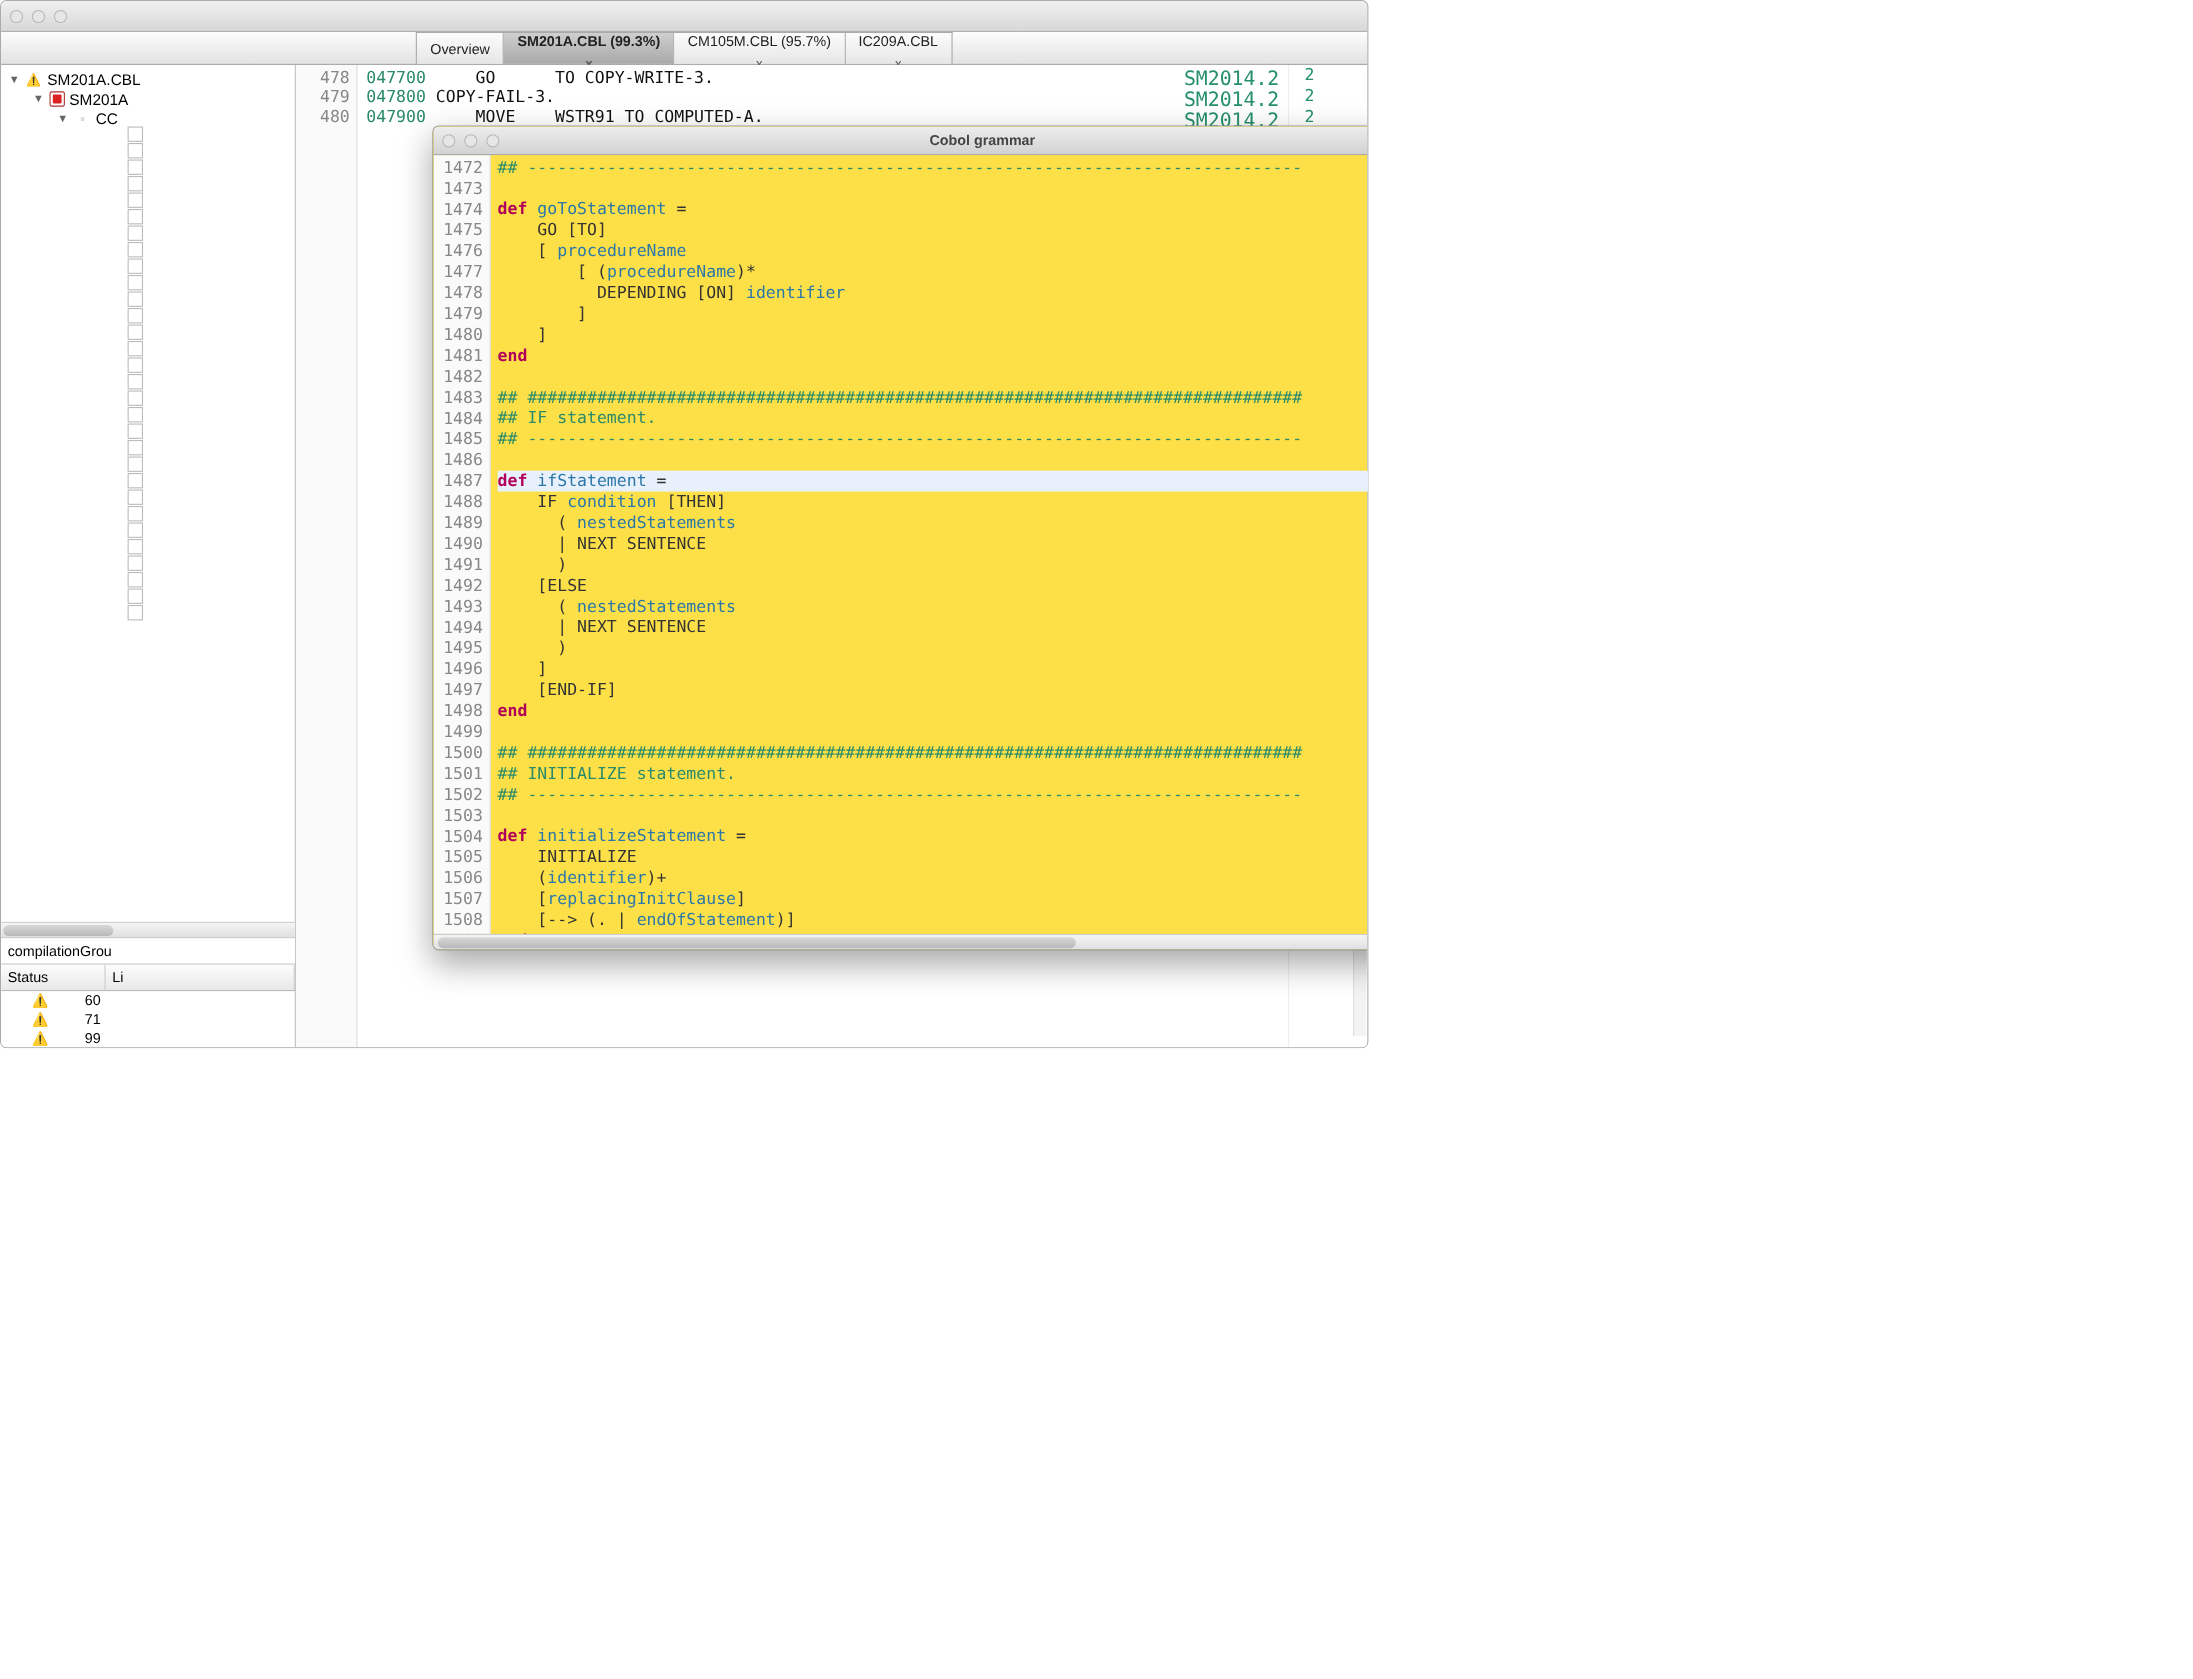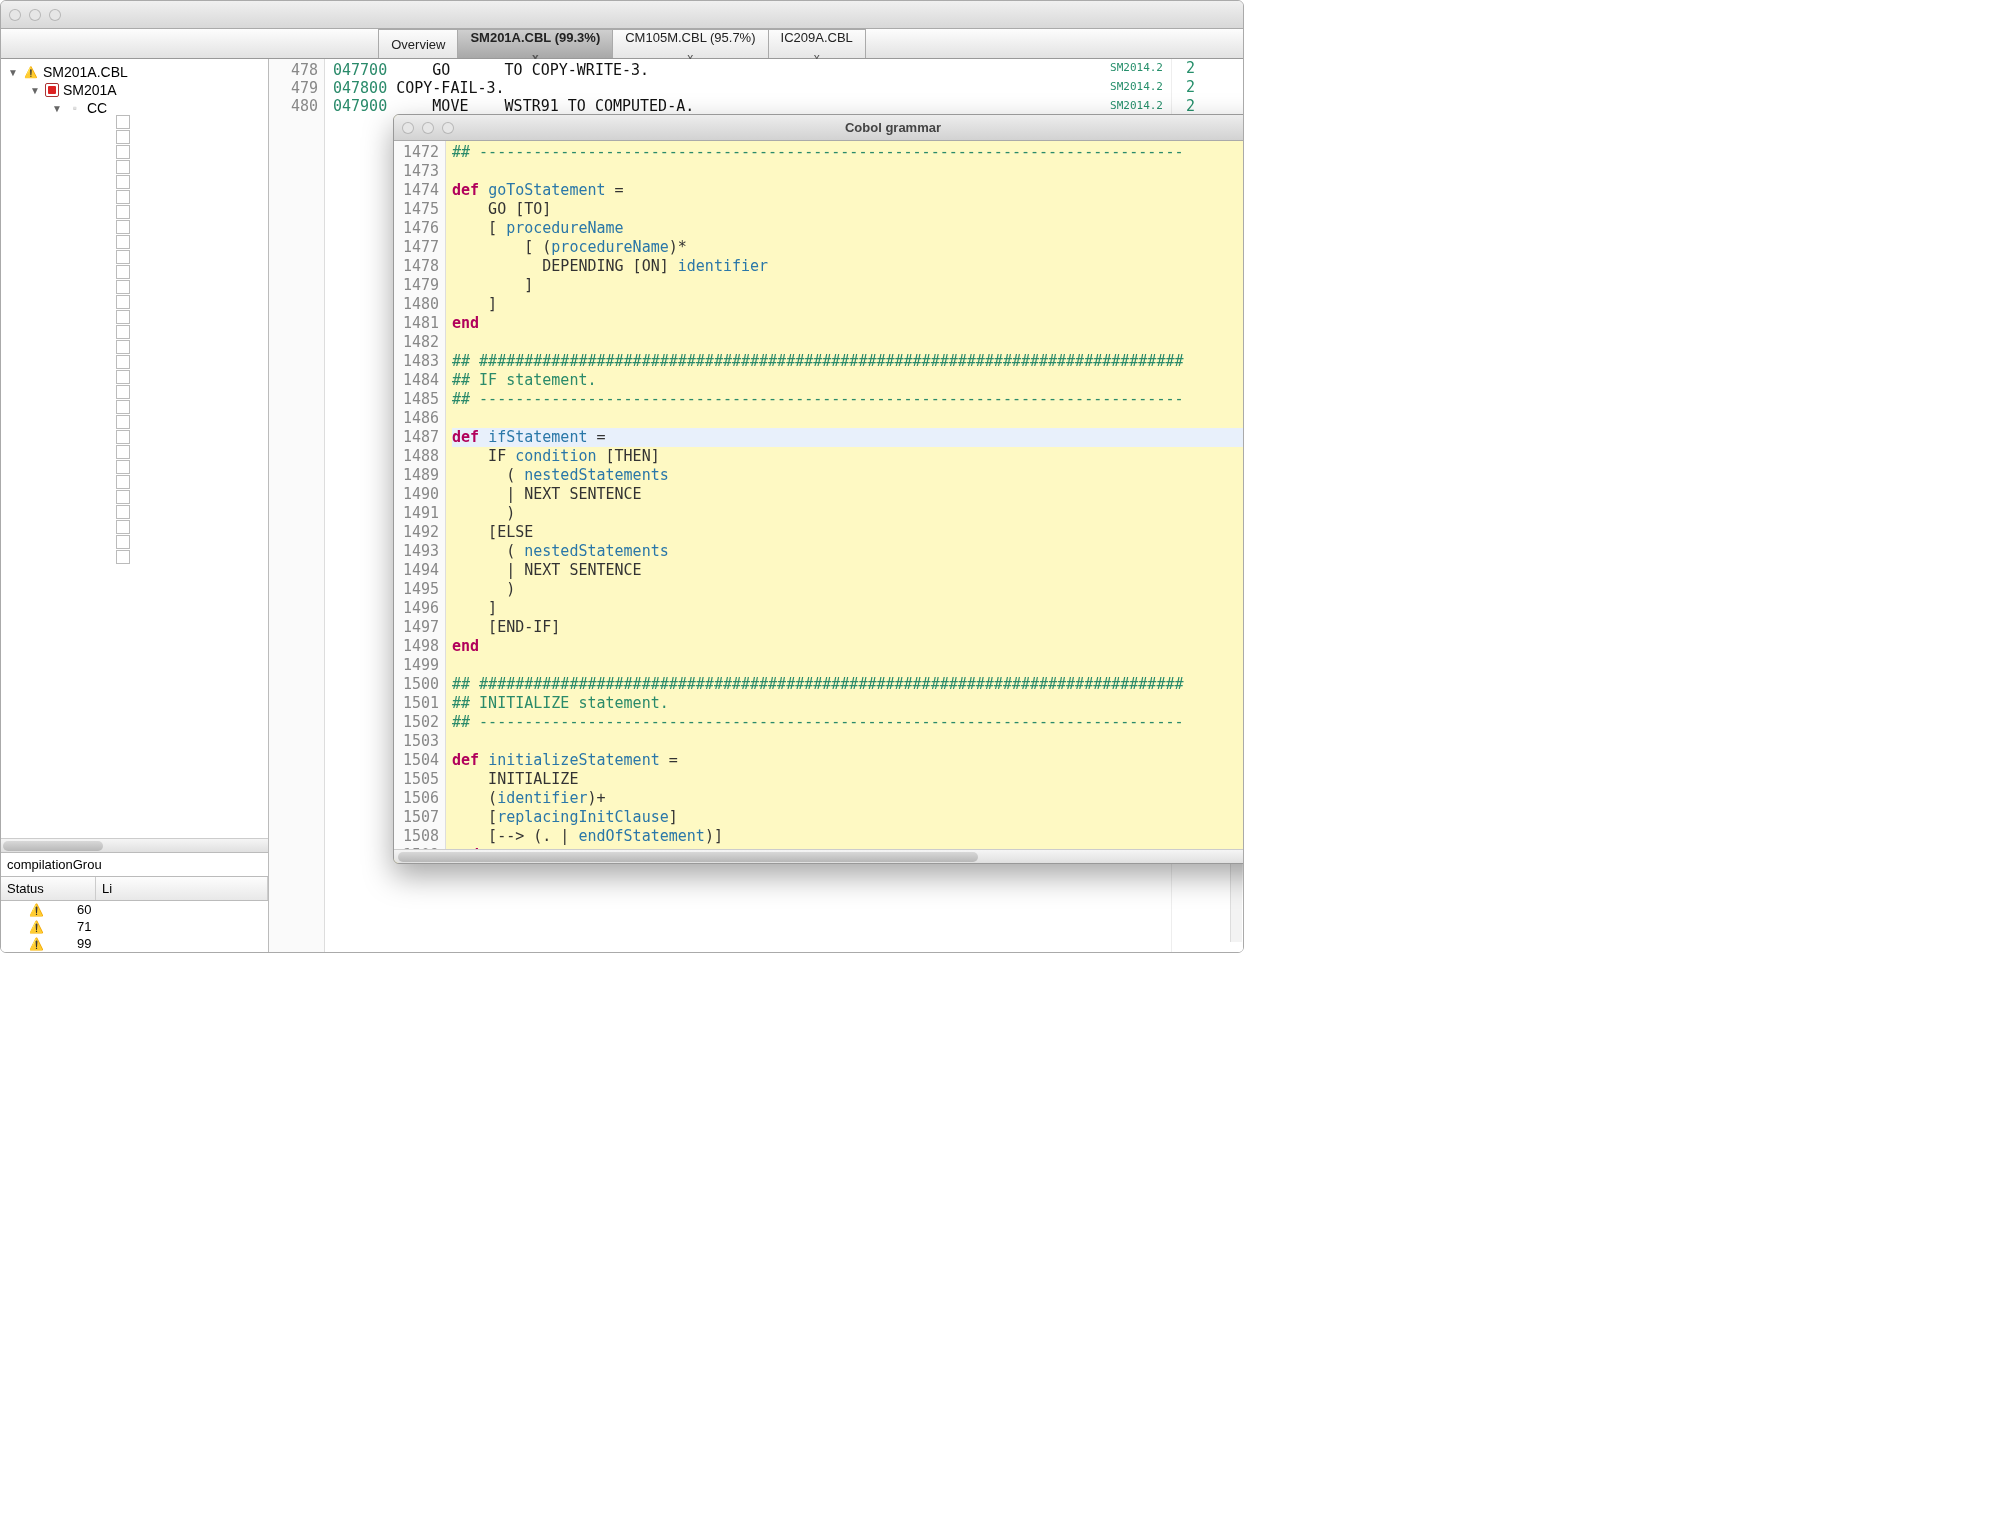--- a/index.html
+++ b/index.html
@@ -45,28 +45,28 @@
 .status-rows .srow { display:flex; align-items:center; padding:1px 6px; gap:10px;}
 .status-rows .srow .ic::before { content:"⚠️"; font-size:12px;}
 
 .editor-panes { flex:1; position:relative; overflow:hidden; background:#fff; }
 
 
 .back-editor { position:absolute; top:0; left:0; right:0; bottom:0; display:flex; font-family: Menlo, Monaco, monospace; font-size:15px; }
 .back-editor .gutter { width: 56px; text-align:right; color:#888; padding:2px 6px 0 0; border-right:1px solid #ddd; background:#fafafa;}
 .back-editor .code { flex:1; padding:2px 4px 0 8px; white-space:pre; color:#111;}
 .back-editor .seq { color:#2a8a6a; }
-.back-editor .ann { position:absolute; right:8px; color:#268f6b; font-family:Menlo,monospace; font-size:11px; text-align:right;}
+.back-editor .ann { position:absolute; right:8px; color:#268f6b; font-family:Menlo,monospace; font-size:18px; text-align:right;}
 .back-editor .ann div { height:19px; }
 .right-marker-col { position:absolute; right:0; top:0; bottom:0; width:72px; color:#268f6b; font-family:Menlo,monospace; font-size:15px; line-height:19px; overflow:hidden; background:#fff; border-left:1px solid #eee;}
 .right-marker-col div { height:19px; padding-left:14px;}
 .right-marker-col .hl { background:#dce8f7; }
 
 
-.grammar-window { position:absolute; left:124px; top:55px; width:1000px; height:750px; border:1px solid #999; border-radius:6px; box-shadow: 0 12px 30px rgba(0,0,0,.35); background:#fef9c3; display:flex; flex-direction:column; overflow:hidden;justify-content:space-between;}
+.grammar-window { position:absolute; left:124px; top:55px; width:1000px; height:750px; border:1px solid #999; border-radius:6px; box-shadow: 0 12px 30px rgba(0,0,0,.35); background:#fde047; display:flex; flex-direction:column; overflow:hidden;justify-content:space-between;}
 .grammar-window .g-title { height:26px; background:linear-gradient(#ededed,#d2d2d2); display:flex; align-items:center; padding:0 8px; border-bottom:1px solid #aaa; position:relative;}
 .grammar-window .g-title .title{position:absolute;left:0;right:0;text-align:center;font-weight:bold;color:#444;}
 .g-body { flex:1; display:flex; overflow:hidden; font-family: Menlo,Monaco,monospace; font-size:15px; line-height:19px;}
 .g-gutter { width:52px; text-align:right; color:#888; background:#fafafa; border-right:1px solid #ddd; padding-top:2px;}
 .g-gutter div { padding-right:6px; height:19px;}
 .g-code { flex:1; overflow:auto; padding:2px 6px 10px 6px; white-space:pre; color:#222;}
 .kw { color:#b1005b; font-weight:bold; }
 .ident { color:#2a77a8; }
 .cmt { color:#2a8a6a; }
 .punc { color:#333; }

